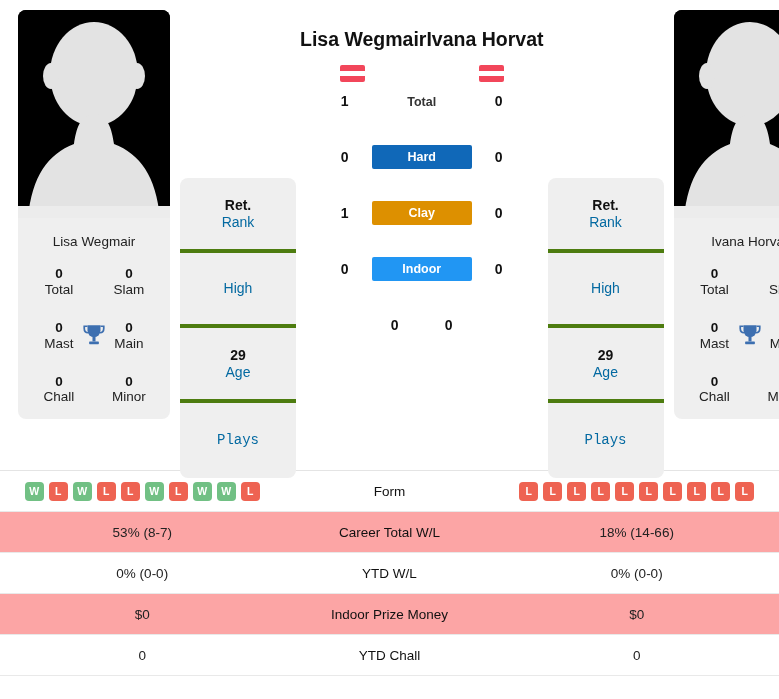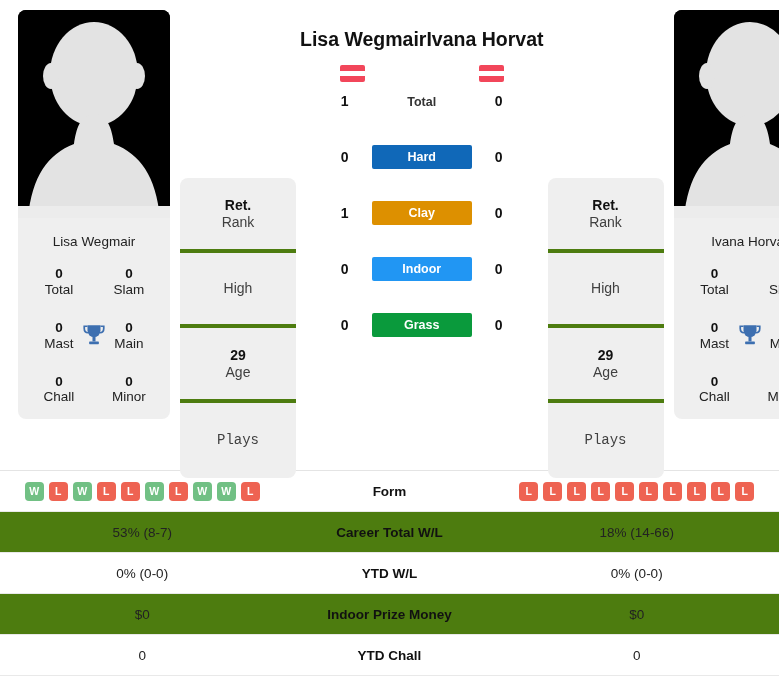--- a/index.html
+++ b/index.html
@@ -84,21 +84,21 @@
     height: 75px;
     display: flex;
     flex-direction: column;
     align-items: center;
     justify-content: center;
     line-height: 1.2;
     border-bottom: 4px solid #4d7c0f;
   }
   .info-row:last-child { border-bottom: none; font-family: Liberation Mono, monospace; }
   .info-row .val { font-size: 14px; font-weight: bold; color: #111; }
-  .info-row .lbl { font-size: 14px; color: #404040; }
+  .info-row .lbl { font-size: 14px; color: #0369a1; }
 
   
   .h2h {
     flex: 1 1 auto;
     display: flex;
     flex-direction: column;
     align-items: center;
     padding-top: 18px;
   }
   .names {
@@ -167,32 +167,32 @@
   }
 
   
   .stats { width: 779px; border-top: 1px solid #e4e4e4; }
   .srow {
     display: flex;
     align-items: center;
     height: 41px;
     border-bottom: 1px solid #e9e9e9;
   }
-  .srow.alt { background: #4d7c0f; }
+  .srow.alt { background: #fca5a5; }
   .srow.plain { background: #ffffff; }
   .scell {
     flex: 1 1 0;
     text-align: center;
     font-size: 13.5px;
     color: #222;
     padding: 0 6px;
   }
   .scell.mid {
     flex: 0 0 210px;
-    font-weight: bold;
+    font-weight: normal;
     color: #111;
   }
   .form-wrap {
     display: flex;
     gap: 5px;
     justify-content: center;
     align-items: center;
   }
   .fbadge {
     width: 19px;
@@ -330,23 +330,20 @@
         </div>
         <div class="h2h-row">
           <div class="h2h-score">0</div>
           <div class="h2h-mid">
             <span class="surface-badge" style="background:#2196f3">Indoor</span>
           </div>
           <div class="h2h-score">0</div>
         </div>
         <div class="h2h-row">
           <div class="h2h-score">0</div>
-          <div class="h2h-mid">
-            <span class="surface-badge" style="background:#0a9a3c">Grass</span>
-          </div>
           <div class="h2h-score">0</div>
         </div>
       </div>
     </div>
 
     <div class="info-col right">
       <div class="info-card">
         <div class="info-row">
           <div class="val">Ret.</div>
           <div class="lbl">Rank</div>

